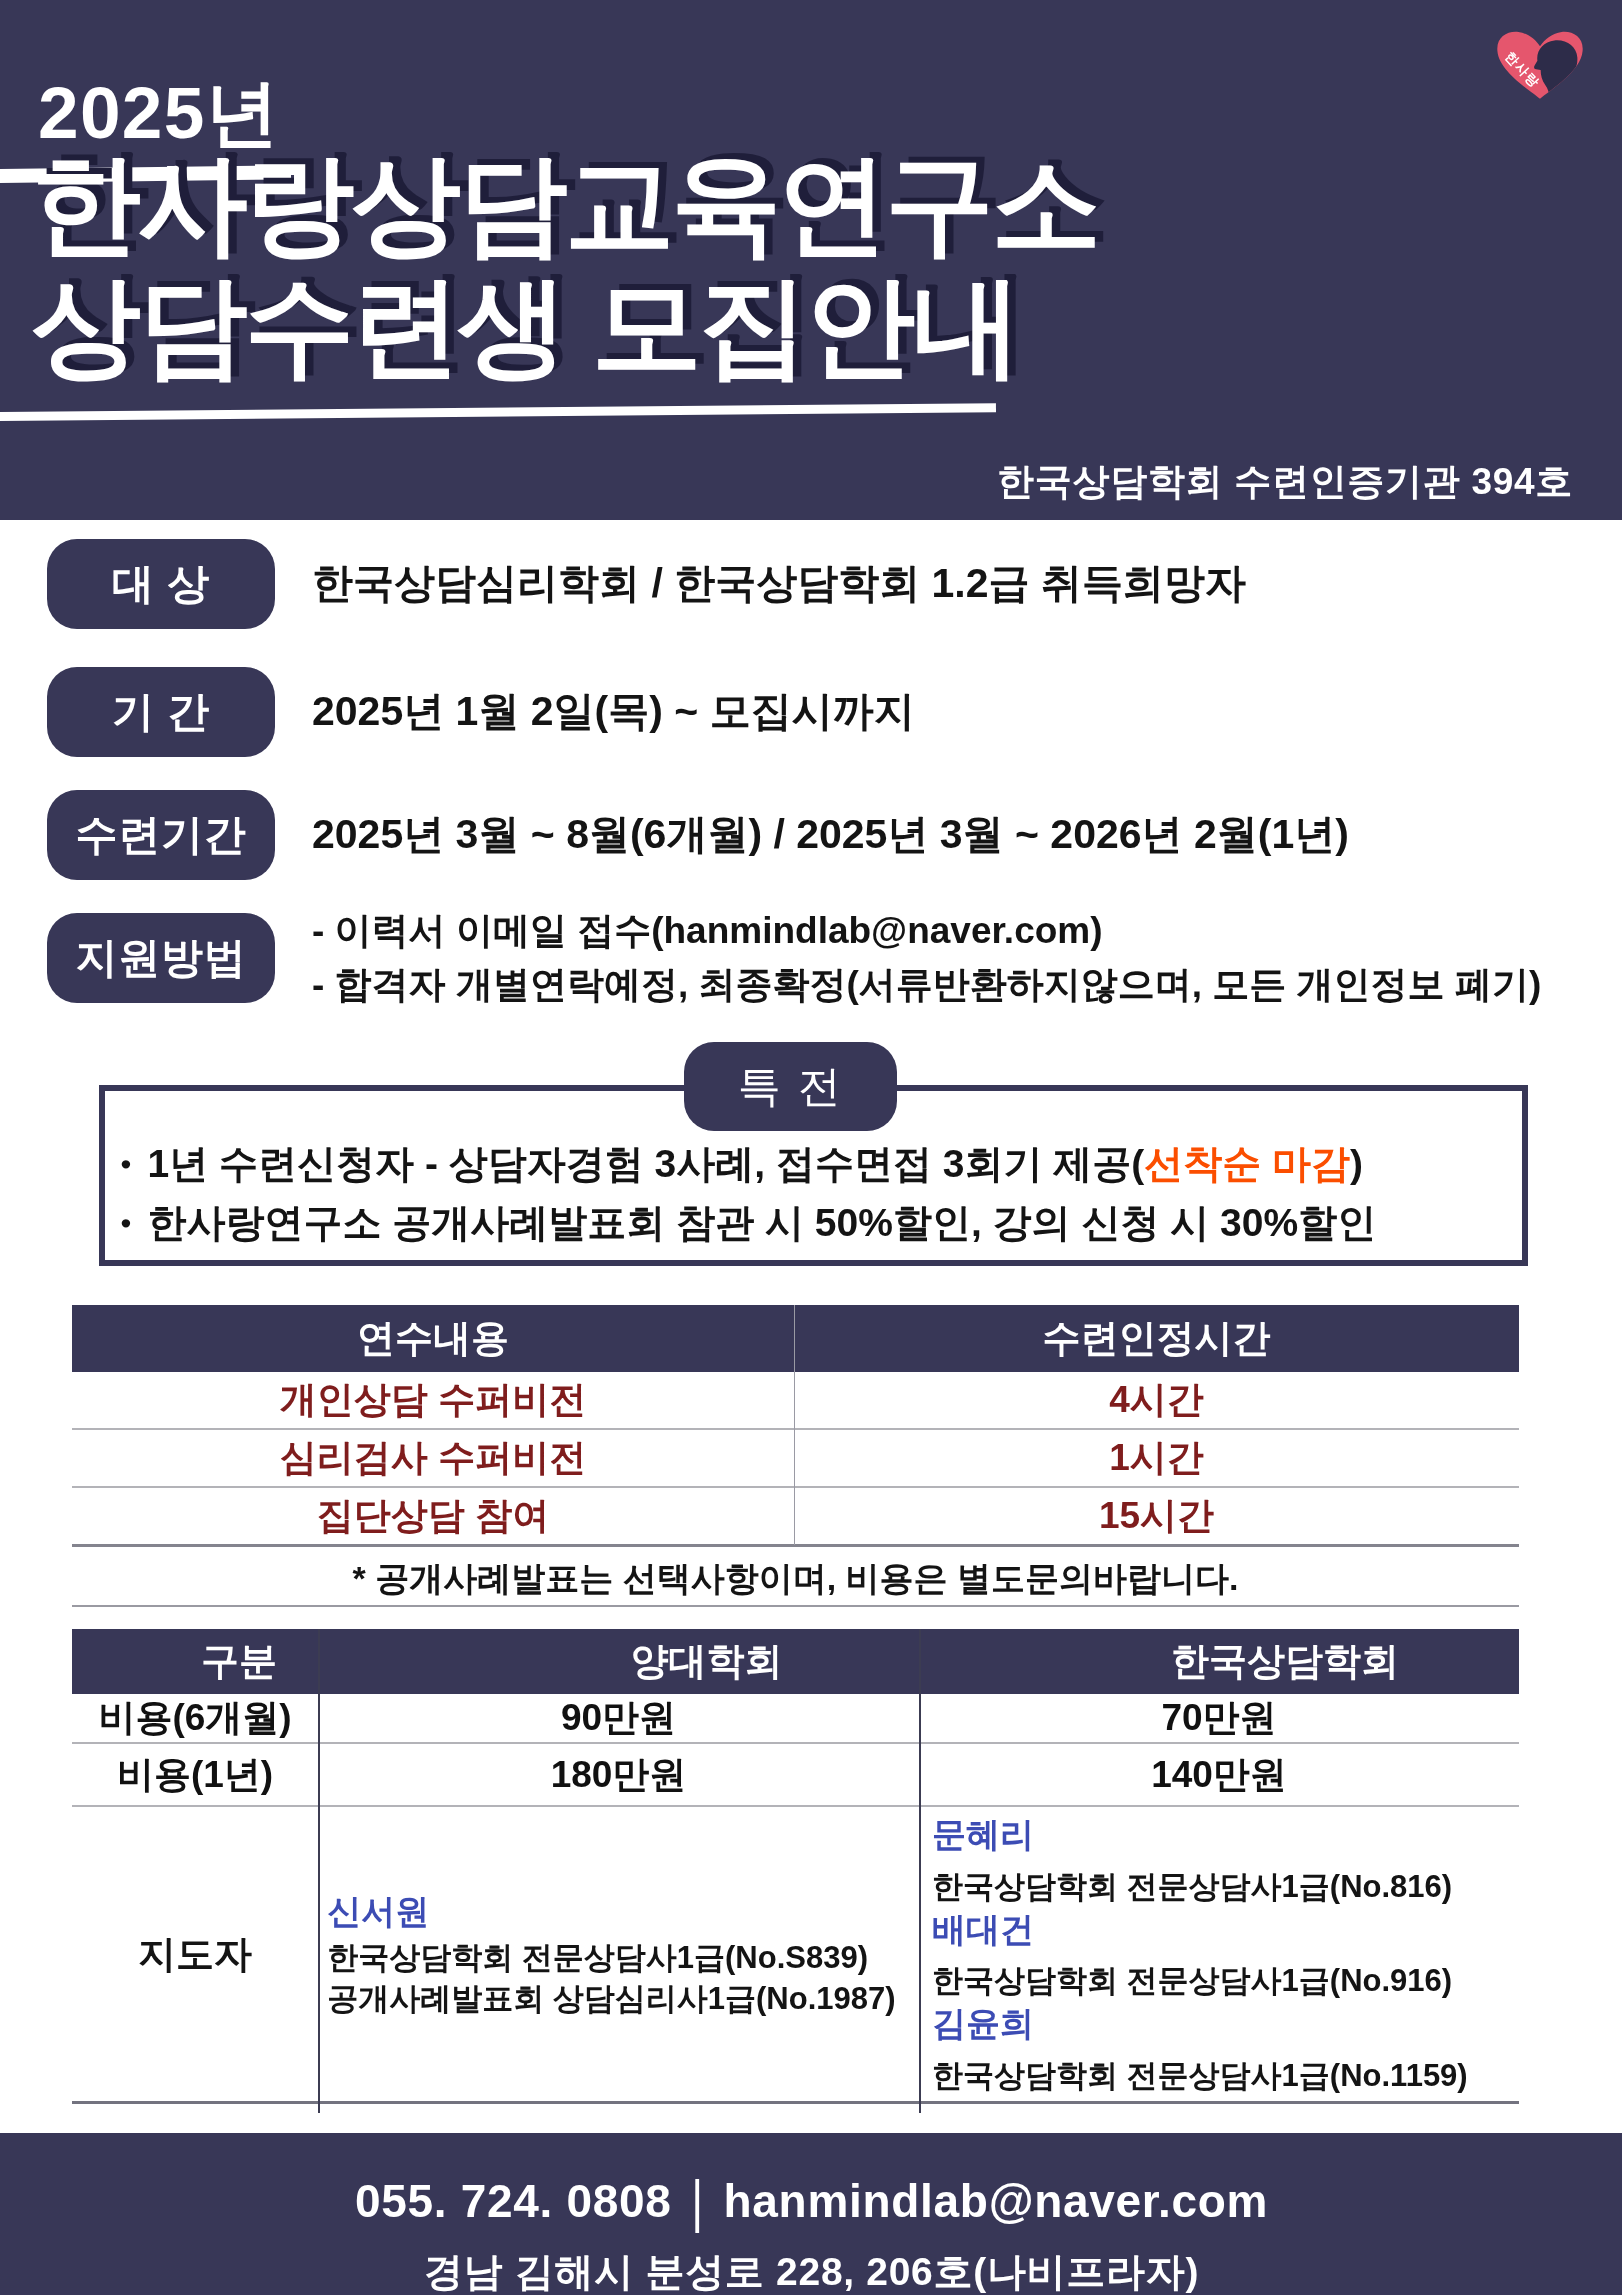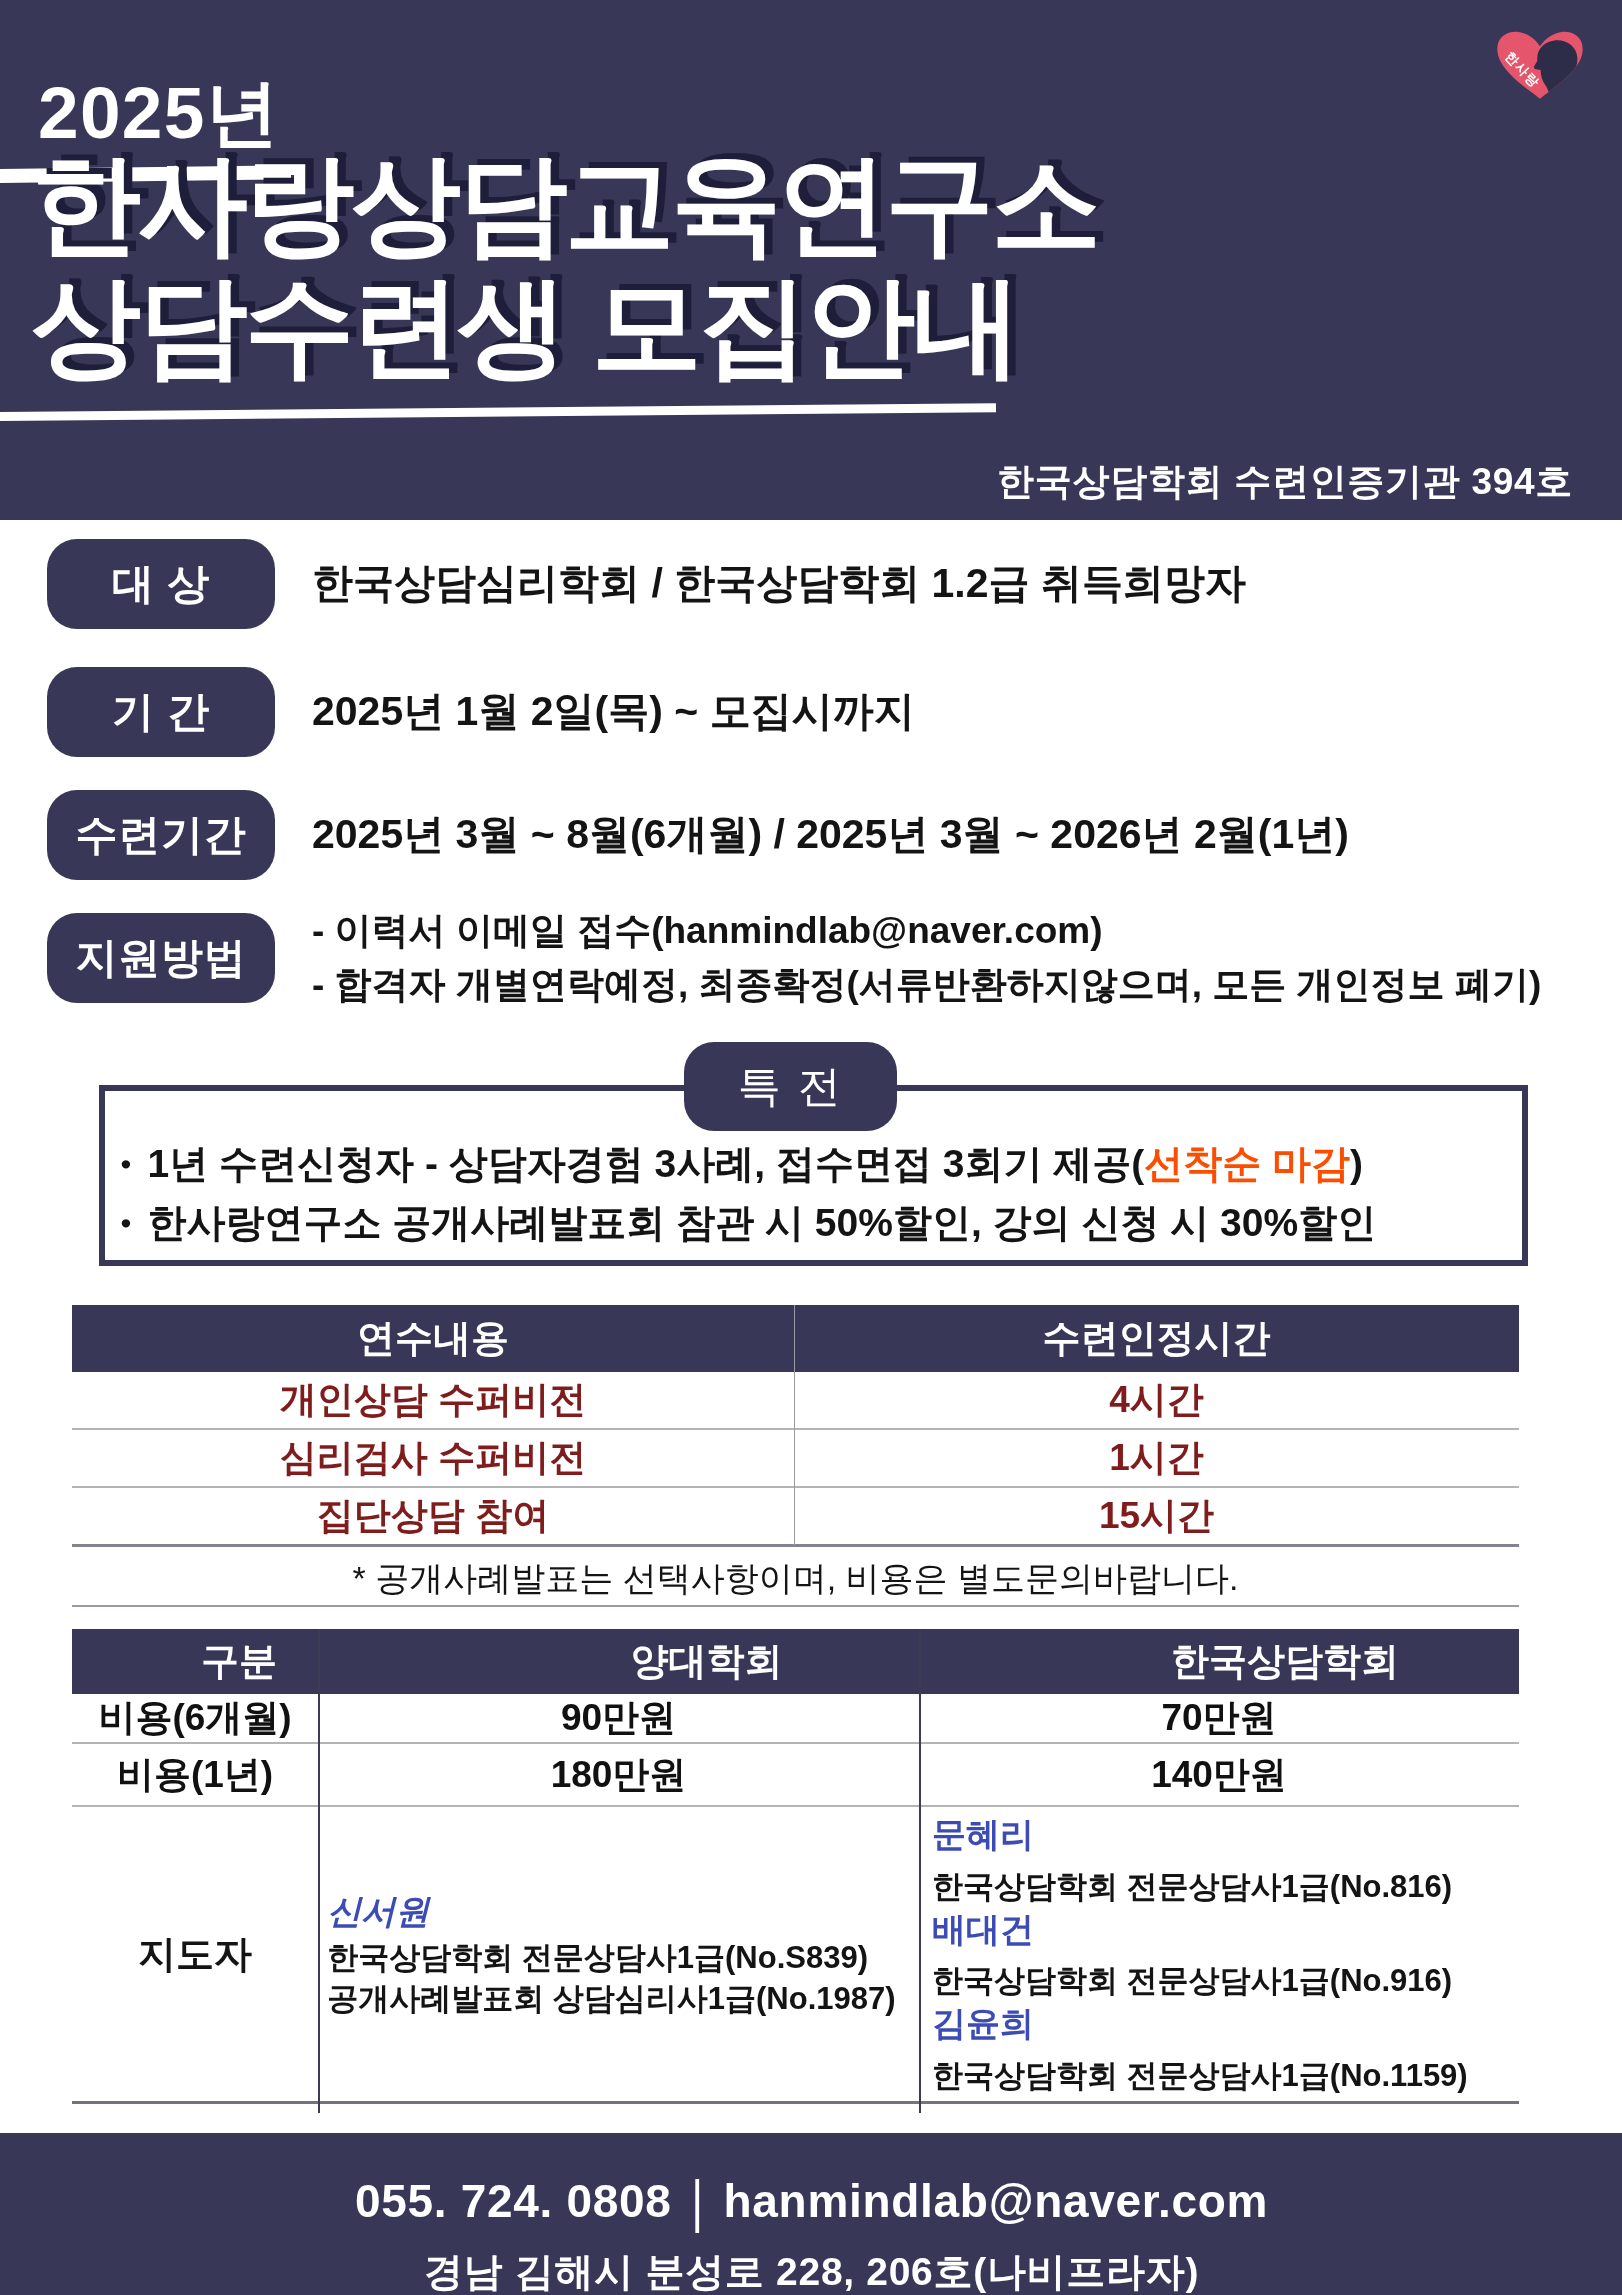--- a/index.html
+++ b/index.html
@@ -40,37 +40,37 @@
   .t1{position:absolute;left:72px;top:1305px;width:1447px;border-bottom:3.9px solid #84848e;}
   .t1 .thead{height:67px;background:#383757;display:flex;}
   .t1 .thead div{display:flex;align-items:center;justify-content:center;color:#fff;font-size:38px;font-weight:bold;}
   .t1 .c1{width:722px;}
   .t1 .c2{flex:1;}
   .t1 .trow{height:56px;display:flex;}
   .t1 .trow + .trow{border-top:2px solid #b3b3b8;}
   .t1 .trow div{display:flex;align-items:center;justify-content:center;font-size:37px;font-weight:bold;color:#7f1d1d;}
   .t1 .vline{position:absolute;left:722px;top:0;width:1.3px;height:240px;background:#9a9aa4;}
   .note{position:absolute;left:72px;top:1556px;width:1447px;text-align:center;font-size:34px;
-    font-weight:normal;color:#141414;}
+    font-weight:bold;color:#141414;}
   .rule2{position:absolute;left:72px;top:1605px;width:1447px;height:2px;background:#9a9aa2;}
   .t2{position:absolute;left:72px;top:1629px;width:1447px;border-bottom:3.9px solid #73737f;}
   .t2 .thead{height:65px;background:#383757;display:flex;}
   .t2 .thead div{display:flex;align-items:center;justify-content:center;color:#fff;font-size:38px;font-weight:bold;margin-left:44px;}
   .t2 .k1{width:246px;}
   .t2 .k2{width:601px;}
   .t2 .k3{flex:1;}
   .t2 .trow{height:48px;display:flex;border-top:0;}
   .t2 .trow + .trow{border-top:2px solid #b3b3b8;height:61px;}
   .t2 .trow div{display:flex;align-items:center;justify-content:center;font-size:37px;font-weight:bold;color:#111;}
   .leader-row{display:flex;height:294px;border-top:2px solid #b3b3b8;}
   .lc1{width:246px;display:flex;align-items:center;justify-content:center;font-size:38px;font-weight:bold;}
   .lc2{width:601px;box-sizing:border-box;padding-left:9.2px;display:flex;flex-direction:column;justify-content:center;}
   .lc3{flex:1;box-sizing:border-box;padding-left:13px;display:flex;flex-direction:column;justify-content:center;}
   .person-name{font-size:34px;font-weight:bold;color:#3c4cb4;}
-  .lc2 .person-name{margin-bottom:2px;font-style:italic;}
+  .lc2 .person-name{margin-bottom:2px;}
   .lc3 .person-name{margin-bottom:7.9px;}
   .cert-line{font-size:31px;font-weight:600;color:#141414;line-height:41px;}
   .t2 .vlineA{position:absolute;left:246px;top:0;width:2px;height:484px;background:#3c3c52;}
   .t2 .vlineB{position:absolute;left:847px;top:0;width:2px;height:484px;background:#3c3c52;}
   
   .footer{position:absolute;left:0;top:2133px;width:1623px;height:162px;background:#383757;color:#fff;
     display:flex;flex-direction:column;align-items:center;justify-content:center;gap:17px;}
   .f1{font-size:46px;font-weight:bold;display:flex;align-items:center;gap:19.6px;letter-spacing:0.7px;margin-top:44px;}
   .f1 .sep{font-weight:normal;transform:scaleY(1.25);}
   .f2{font-size:39px;font-weight:bold;letter-spacing:0.7px;}

